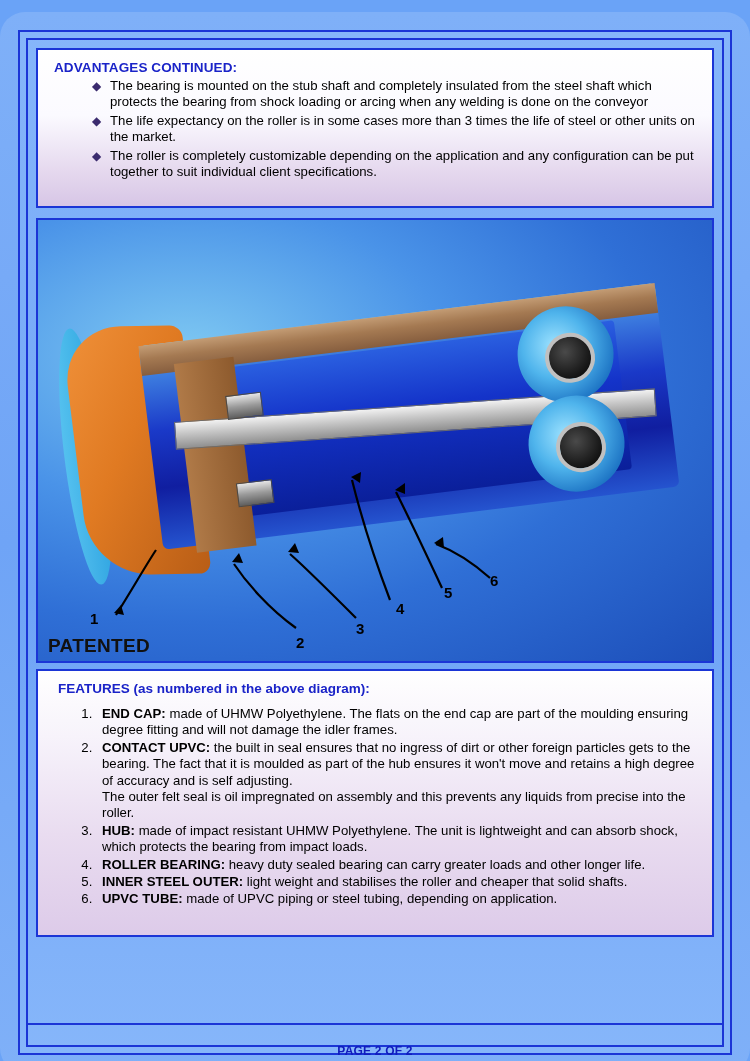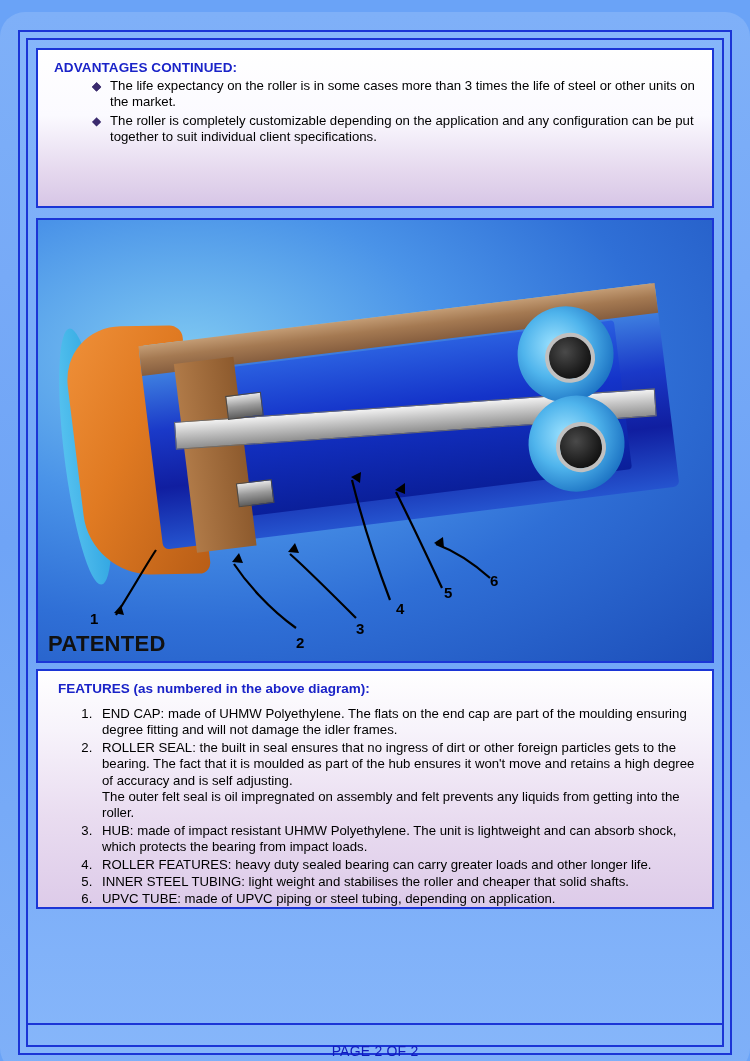--- a/index.html
+++ b/index.html
@@ -184,36 +184,36 @@
     position: absolute;
     width: 34px; height: 22px;
     background: linear-gradient(180deg, #e6e6e6 0%, #9a9a9a 50%, #5e5e5e 100%);
     border: 1px solid #4a4a4a;
   }
   .patented {
     position: absolute;
     left: 10px; bottom: 4px;
     color: #111;
     font-weight: bold;
-    font-size: 22px;
+    font-size: 19px;
     letter-spacing: .3px;
   }
   .callout {
     position: absolute;
     color: #000;
     font-size: 15px;
     font-weight: bold;
   }
 
   
   .feat-box {
     position: absolute;
     left: 36px; top: 657px;
     width: 678px;
-    height: 240px;
+    height: 268px;
     border: 2px solid #1b35d6;
     box-sizing: border-box;
     background: linear-gradient(180deg, #ffffff 0%, #f7f3fb 25%, #e9dcf0 62%, #ddcbe9 100%);
     padding: 8px 4px 6px 12px;
   }
   .feat-title {
     color: #1a23c8;
     font-weight: bold;
     font-size: 13.5px;
     margin: 2px 0 10px 8px;
@@ -223,59 +223,60 @@
     padding: 0 8px 0 46px;
   }
   ol.feat-list li {
     font-size: 13.2px;
     line-height: 16.4px;
     color: #000;
     margin-bottom: 1px;
     padding-left: 6px;
   }
   ol.feat-list li b {
-    font-weight: normal;
+    font-weight: bold;
   }
   .feat-sub {
     display: block;
   }
 
   
   .footer-bar {
     position: absolute;
     left: 26px;
     bottom: 26px;
     width: 698px;
     height: 24px;
     border-top: 2px solid #1b35d6;
     box-sizing: border-box;
     display: flex;
     align-items: center;
     justify-content: center;
   }
   .footer-text {
     color: #111bbd;
-    font-weight: normal;
-    font-size: 14px;
+    font-weight: bold;
+    font-size: 12px;
     letter-spacing: .2px;
     margin-top: 30px;
   }
 </style>
 </head>
 <body>
 
 <div class="page">
   <div class="outer-frame"></div>
   <div class="inner-frame"></div>
 
   <div class="adv-box">
     <div class="adv-title">ADVANTAGES CONTINUED:</div>
     <ul class="adv-list">
       <li>
         <span class="bullet">◆</span>
+        <span>The bearing is mounted on the stub shaft and completely insulated from the steel shaft which protects the bearing from shock loading or arcing when any welding is done on the conveyor</span>
       </li>
       <li>
         <span class="bullet">◆</span>
         <span>The life expectancy on the roller is in some cases more than 3 times the life of steel or other units on the market.</span>
       </li>
       <li>
         <span class="bullet">◆</span>
         <span>The roller is completely customizable depending on the application and any configuration can be put together to suit individual client specifications.</span>
       </li>
     </ul>
@@ -328,31 +329,31 @@
     </div>
   </div>
 
   <div class="feat-box">
     <div class="feat-title">FEATURES  (as numbered in the above diagram):</div>
     <ol class="feat-list">
       <li>
         <b>END CAP:</b><span> made of UHMW Polyethylene. The flats on the end cap are part of the moulding ensuring degree fitting and will not damage the idler frames.</span>
       </li>
       <li>
-        <b>ROLLER SEAL:</b><span> the built in seal ensures that no ingress of dirt or other foreign particles gets to the bearing. The fact that it is moulded as part of the hub ensures it won't move and retains a high degree of accuracy and is self adjusting.</span>
-        <span class="feat-sub">The outer felt seal is oil impregnated on assembly and felt prevents any liquids from getting into the roller.</span>
+        <b>CONTACT UPVC:</b><span> the built in seal ensures that no ingress of dirt or other foreign particles gets to the bearing. The fact that it is moulded as part of the hub ensures it won't move and retains a high degree of accuracy and is self adjusting.</span>
+        <span class="feat-sub">The outer felt seal is oil impregnated on assembly and this prevents any liquids from precise into the roller.</span>
       </li>
       <li>
         <b>HUB:</b><span> made of impact resistant UHMW Polyethylene. The unit is lightweight and can absorb shock, which protects the bearing from impact loads.</span>
       </li>
       <li>
-        <b>ROLLER FEATURES:</b><span> heavy duty sealed bearing can carry greater loads and other longer life.</span>
-      </li>
-      <li>
-        <b>INNER STEEL TUBING:</b><span> light weight and stabilises the roller and cheaper that solid shafts.</span>
+        <b>ROLLER BEARING:</b><span> heavy duty sealed bearing can carry greater loads and other longer life.</span>
+      </li>
+      <li>
+        <b>INNER STEEL OUTER:</b><span> light weight and stabilises the roller and cheaper that solid shafts.</span>
       </li>
       <li>
         <b>UPVC TUBE:</b><span> made of UPVC piping or steel tubing, depending on application.</span>
       </li>
     </ol>
   </div>
 
   <div class="footer-bar">
     <span class="footer-text">PAGE 2 OF 2</span>
   </div>

